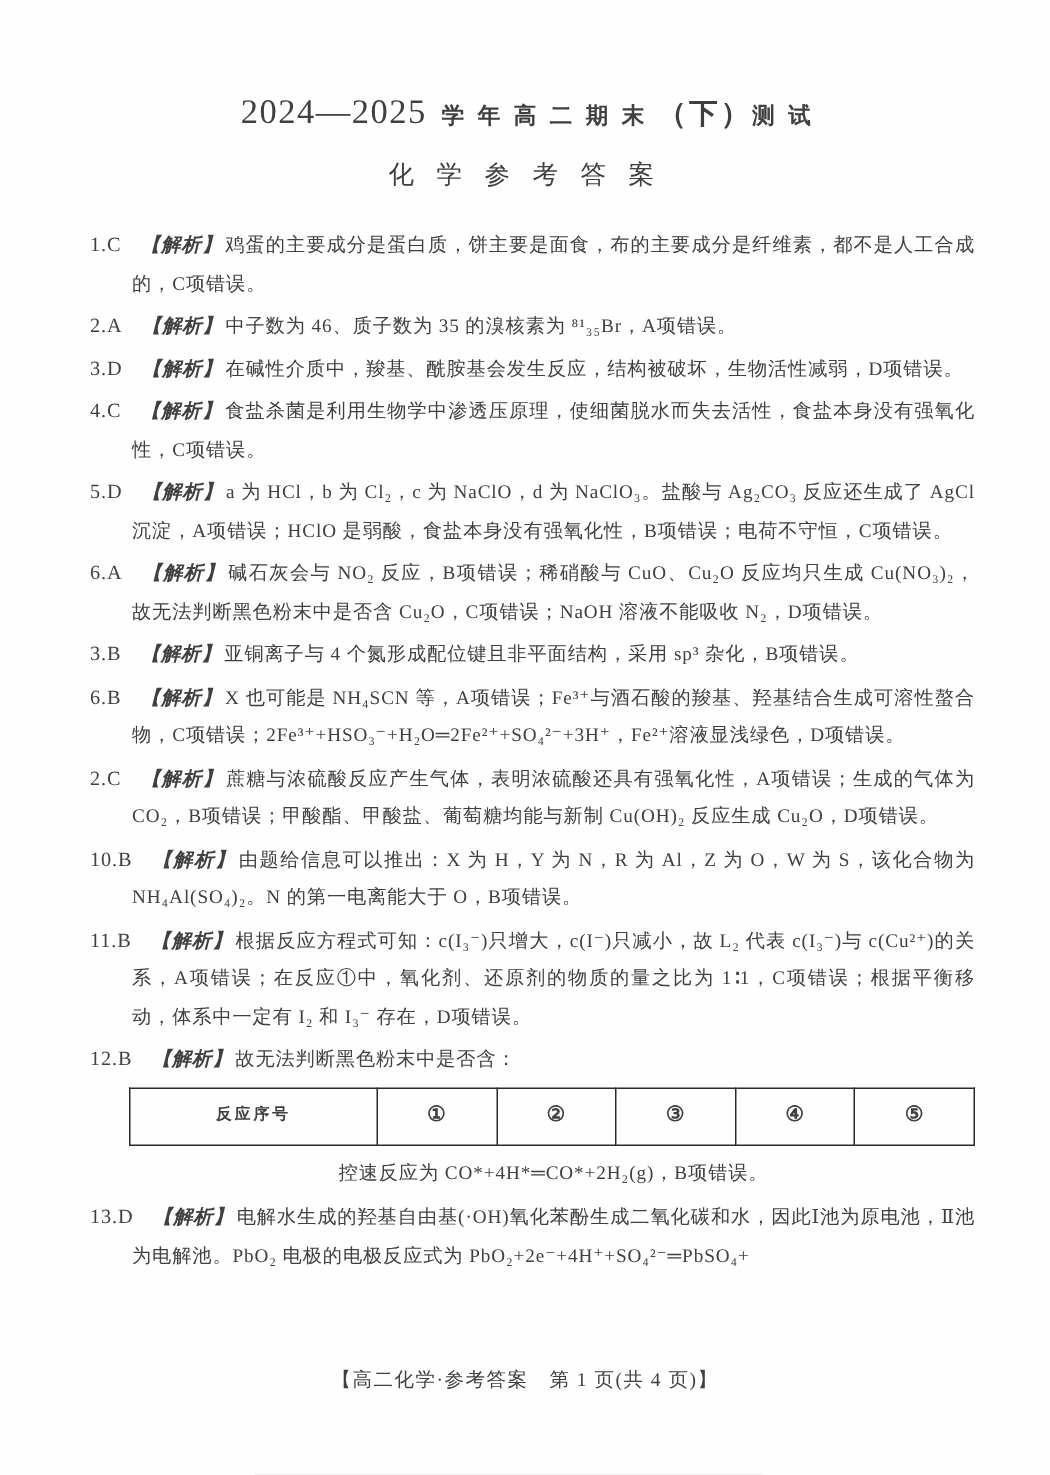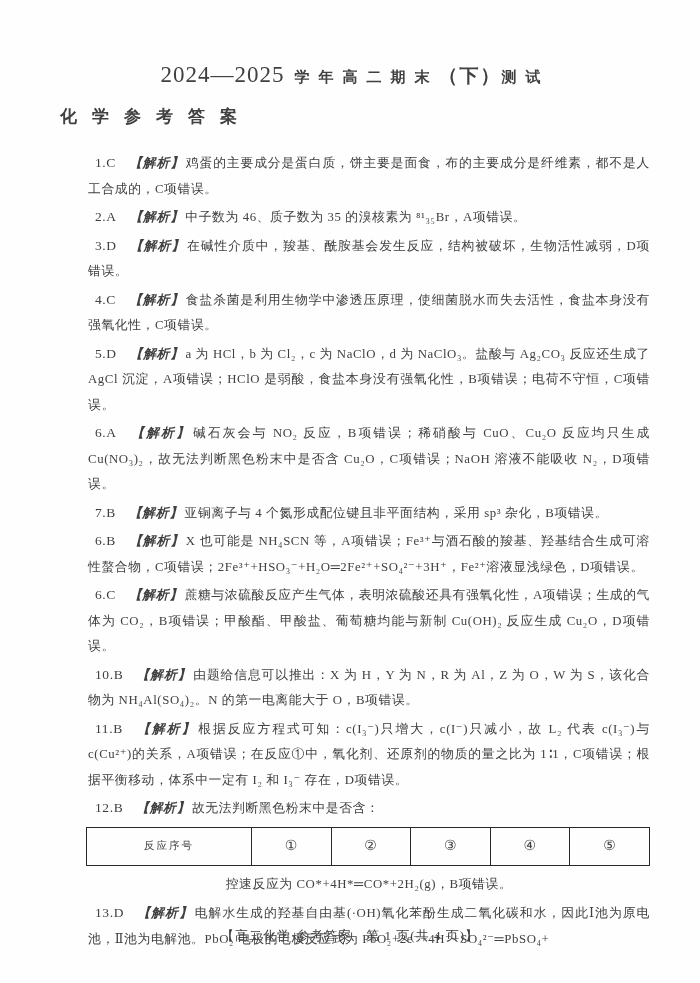--- a/index.html
+++ b/index.html
@@ -6,38 +6,38 @@
   .page{
     width:700px;height:983px;box-sizing:border-box;background:#fefefe;
     font-family:"Liberation Serif","DejaVu Serif",serif;color:#404040;
     padding:52px 50px 0 60px;position:relative;overflow:hidden;
   }
   .title{text-align:center;white-space:nowrap;margin:10px 0 0 0;}
   .title .year{font-size:23px;letter-spacing:1px;}
   .title .mid{font-size:15px;font-weight:700;letter-spacing:9px;margin-left:10px;}
   .title .paren{font-size:19px;font-weight:700;letter-spacing:2px;}
   .title .tail{font-size:15px;font-weight:700;letter-spacing:9px;}
-  .subtitle{font-size:17px;font-weight:700;letter-spacing:15px;margin:16px 0 22px 0;}
+  .subtitle{text-align:center;font-size:17px;font-weight:400;letter-spacing:15px;margin:16px 0 22px 0;}
   .answers{font-size:12.8px;line-height:25.5px;}
   .item{padding-left:28px;text-indent:-28px;text-align:justify;margin-bottom:2px;letter-spacing:0.6px;}
-  .num{margin-right:13px;font-size:13.5px;margin-left:35px;}
+  .num{margin-right:13px;font-size:13.5px;}
   .jiexi{font-weight:700;margin-right:2px;font-style:italic;}
   .item12-wrap{margin-bottom:2px;}
   table.etable{border-collapse:collapse;margin:5px 0 6px 26px;table-layout:fixed;}
   table.etable td{
     border:1.5px solid #2a2a2a;text-align:center;vertical-align:middle;
-    height:37px;font-size:13px;padding:0 2px;letter-spacing:0.5px;
+    height:37px;font-size:13px;padding:0 2px;letter-spacing:0.5px;font-weight:bold;
   }
   table.etable td.c0{width:168px;}
   table.etable td.cn{width:78px;}
   table.etable .small{font-size:10.5px;letter-spacing:2px;}
   table.etable .circ{font-size:14px;}
   .post{margin:2px 0 3px 28px;text-align:center;letter-spacing:0.6px;}
   .footer{
-    position:absolute;left:0;bottom:38px;width:100%;
+    position:absolute;left:0;bottom:54px;width:100%;
     text-align:center;font-size:13px;letter-spacing:1px;
   }
 </style>
 </head>
 <body>
 
 <div class="page">
 
   <div class="title">
     <span class="year">2024—2025</span><span class="mid">学年高二期末</span><span class="paren">（下）</span><span class="tail">测试</span>
@@ -51,25 +51,25 @@
     <div class="item"><span class="num">2.A</span><span class="jiexi">【解析】</span><span>中子数为 46、质子数为 35 的溴核素为 ⁸¹₃₅Br，A项错误。</span></div>
 
     <div class="item"><span class="num">3.D</span><span class="jiexi">【解析】</span><span>在碱性介质中，羧基、酰胺基会发生反应，结构被破坏，生物活性减弱，D项错误。</span></div>
 
     <div class="item"><span class="num">4.C</span><span class="jiexi">【解析】</span><span>食盐杀菌是利用生物学中渗透压原理，使细菌脱水而失去活性，食盐本身没有强氧化性，C项错误。</span></div>
 
     <div class="item"><span class="num">5.D</span><span class="jiexi">【解析】</span><span>a 为 HCl，b 为 Cl₂，c 为 NaClO，d 为 NaClO₃。盐酸与 Ag₂CO₃ 反应还生成了 AgCl 沉淀，A项错误；HClO 是弱酸，食盐本身没有强氧化性，B项错误；电荷不守恒，C项错误。</span></div>
 
     <div class="item"><span class="num">6.A</span><span class="jiexi">【解析】</span><span>碱石灰会与 NO₂ 反应，B项错误；稀硝酸与 CuO、Cu₂O 反应均只生成 Cu(NO₃)₂，故无法判断黑色粉末中是否含 Cu₂O，C项错误；NaOH 溶液不能吸收 N₂，D项错误。</span></div>
 
-    <div class="item"><span class="num">7.B</span><span class="jiexi">【解析】</span><span>亚铜离子与 4 个氮形成配位键且非平面结构，采用 sp³ 杂化，B项错误。</span></div>
+    <div class="item"><span class="num">3.B</span><span class="jiexi">【解析】</span><span>亚铜离子与 4 个氮形成配位键且非平面结构，采用 sp³ 杂化，B项错误。</span></div>
 
     <div class="item"><span class="num">6.B</span><span class="jiexi">【解析】</span><span>X 也可能是 NH₄SCN 等，A项错误；Fe³⁺与酒石酸的羧基、羟基结合生成可溶性螯合物，C项错误；2Fe³⁺+HSO₃⁻+H₂O═2Fe²⁺+SO₄²⁻+3H⁺，Fe²⁺溶液显浅绿色，D项错误。</span></div>
 
-    <div class="item"><span class="num">6.C</span><span class="jiexi">【解析】</span><span>蔗糖与浓硫酸反应产生气体，表明浓硫酸还具有强氧化性，A项错误；生成的气体为 CO₂，B项错误；甲酸酯、甲酸盐、葡萄糖均能与新制 Cu(OH)₂ 反应生成 Cu₂O，D项错误。</span></div>
+    <div class="item"><span class="num">2.C</span><span class="jiexi">【解析】</span><span>蔗糖与浓硫酸反应产生气体，表明浓硫酸还具有强氧化性，A项错误；生成的气体为 CO₂，B项错误；甲酸酯、甲酸盐、葡萄糖均能与新制 Cu(OH)₂ 反应生成 Cu₂O，D项错误。</span></div>
 
     <div class="item"><span class="num">10.B</span><span class="jiexi">【解析】</span><span>由题给信息可以推出：X 为 H，Y 为 N，R 为 Al，Z 为 O，W 为 S，该化合物为 NH₄Al(SO₄)₂。N 的第一电离能大于 O，B项错误。</span></div>
 
     <div class="item"><span class="num">11.B</span><span class="jiexi">【解析】</span><span>根据反应方程式可知：c(I₃⁻)只增大，c(I⁻)只减小，故 L₂ 代表 c(I₃⁻)与 c(Cu²⁺)的关系，A项错误；在反应①中，氧化剂、还原剂的物质的量之比为 1∶1，C项错误；根据平衡移动，体系中一定有 I₂ 和 I₃⁻ 存在，D项错误。</span></div>
 
     <div class="item12-wrap">
       <div class="item"><span class="num">12.B</span><span class="jiexi">【解析】</span><span>故无法判断黑色粉末中是否含：</span></div>
       <table class="etable">
         <tbody>
             <tr>

